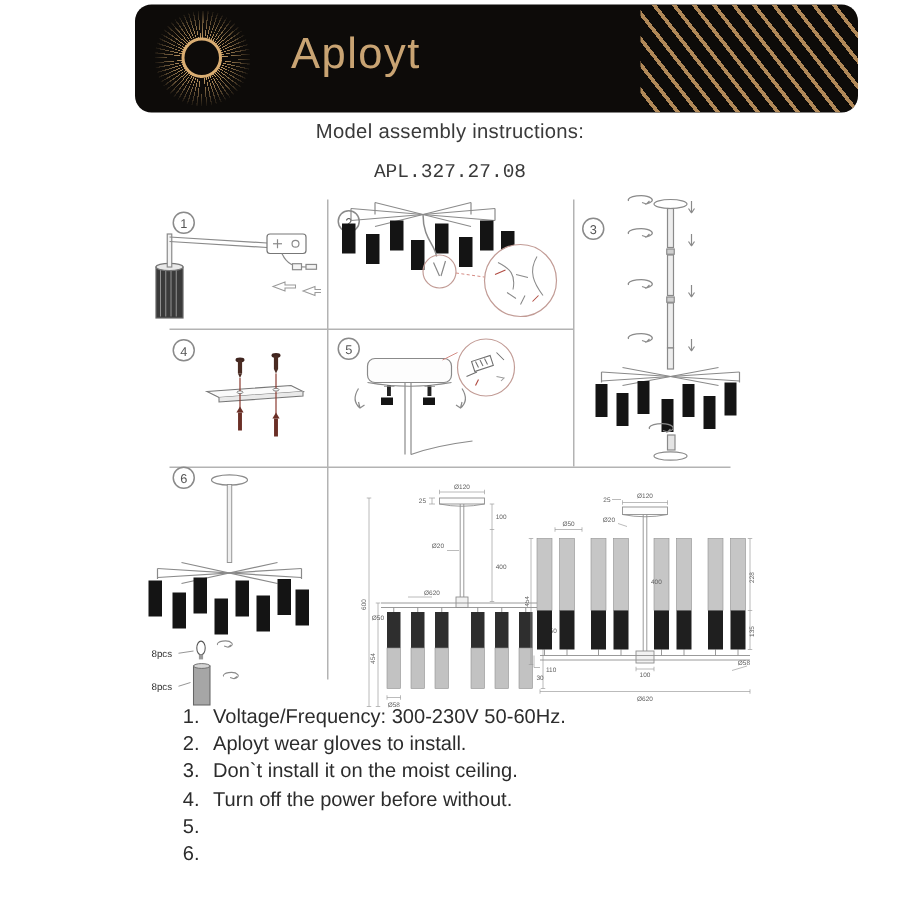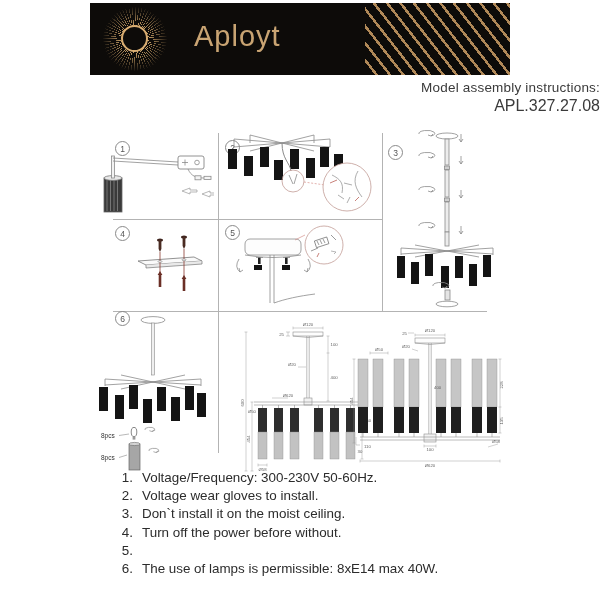--- a/index.html
+++ b/index.html
@@ -1,34 +1,34 @@
 <!DOCTYPE html>
 <html><head>
 <meta charset="utf-8">
 <style>
   html,body{margin:0;padding:0;background:#fff;}
   .page{position:relative;width:600px;height:600px;background:#ffffff;overflow:hidden;
         font-family:"Liberation Sans",sans-serif;}
   
-  .banner{position:absolute;left:90px;top:3px;width:420px;height:72px;background:#0d0b09;overflow:hidden;}
+  .banner{position:absolute;left:90px;top:3px;width:482px;height:72px;background:#0d0b09;overflow:hidden;border-radius:11px;}
   .starburst{position:absolute;left:13px;top:4px;width:64px;height:64px;border-radius:50%;
     background:repeating-conic-gradient(#c59d66 0deg 1.6deg, transparent 1.6deg 6deg);
     -webkit-mask-image:radial-gradient(circle,#000 30%,transparent 73%);
     mask-image:radial-gradient(circle,#000 30%,transparent 73%);}
   .starburst-core{position:absolute;left:31px;top:22px;width:23px;height:23px;border-radius:50%;
     background:#0d0b09;border:2.5px solid #d9ad72;}
   .logo-text{position:absolute;left:104px;top:17px;color:#c9a473;font-size:29px;font-weight:500;
     letter-spacing:1px;}
   .stripes{position:absolute;right:0;top:0;width:145px;height:72px;
     background:repeating-linear-gradient(52deg, transparent 0 8px, #b98f5c 8px 10.5px);
     opacity:.95;}
   
-  .title-block{position:absolute;left:0;top:80px;width:600px;text-align:right;color:#3a3a3a;}
+  .title-block{position:absolute;left:0;top:80px;width:600px;text-align:center;color:#3a3a3a;}
   .title-line1{font-size:13.5px;letter-spacing:.2px;}
-  .title-line2{font-size:16px;margin-top:2px;}
+  .title-line2{font-size:13px;margin-top:12px;font-family:Liberation Mono, monospace;}
   
   .grid{position:absolute;left:90px;top:125px;width:420px;height:350px;}
   .gl{position:absolute;background:#b3b3b3;}
   .num-circle{position:absolute;width:13px;height:13px;border:1px solid #8a8a8a;border-radius:50%;
     display:flex;align-items:center;justify-content:center;font-size:8.5px;color:#555;}
   .panel-svg{position:absolute;}
   svg text{font-family:"Liberation Sans",sans-serif;}
   .dim{font-size:4.3px;fill:#5f5f5f;}
   .qty{font-size:6.5px;fill:#333;}
   
@@ -399,32 +399,31 @@
     </svg>
   </div>
 
   <div class="instructions">
     <div class="inst-row">
       <span class="inst-num">1.</span>
       <span>Voltage/Frequency: 300-230V 50-60Hz.</span>
     </div>
     <div class="inst-row">
       <span class="inst-num">2.</span>
-      <span>Voltage wear gloves to install.</span>
+      <span>Aployt wear gloves to install.</span>
     </div>
     <div class="inst-row">
       <span class="inst-num">3.</span>
       <span>Don`t install it on the moist ceiling.</span>
     </div>
     <div class="inst-row">
       <span class="inst-num">4.</span>
       <span>Turn off the power before without.</span>
     </div>
     <div class="inst-row">
       <span class="inst-num">5.</span>
     </div>
     <div class="inst-row">
       <span class="inst-num">6.</span>
-      <span>The use of lamps is permissible: 8xE14 max 40W.</span>
     </div>
   </div>
 
 </div>
 
 </body></html>

